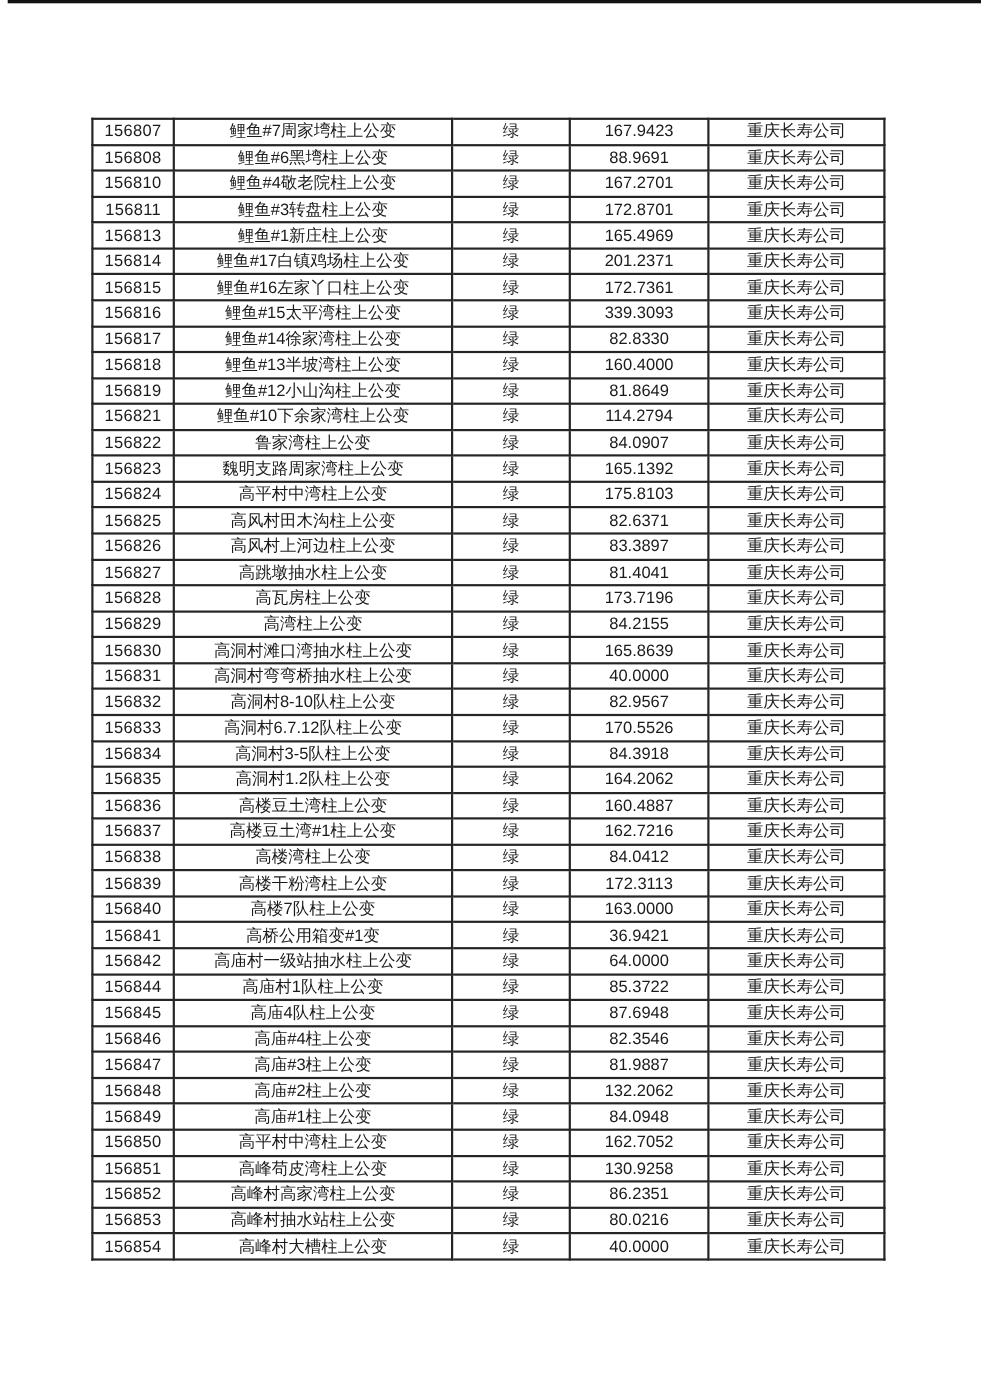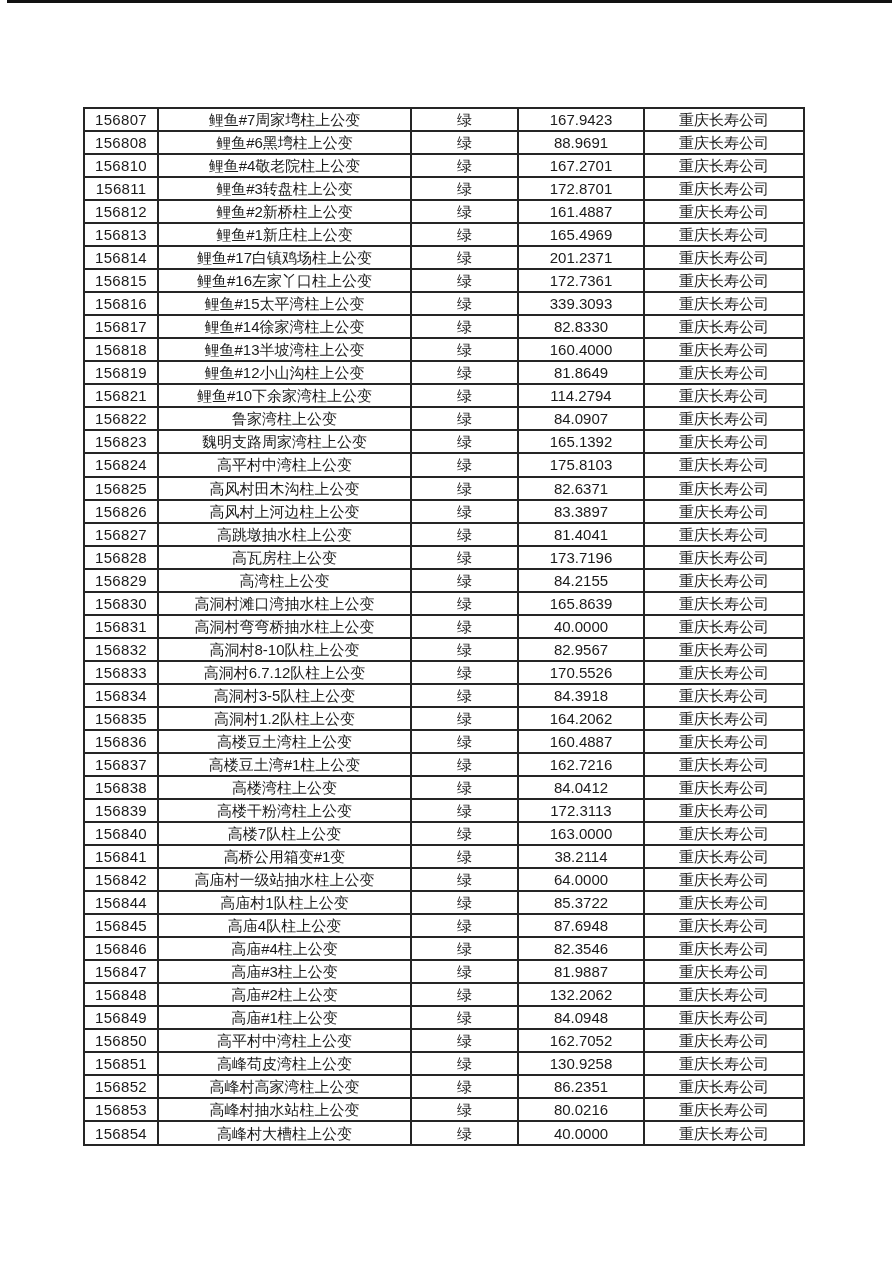--- a/index.html
+++ b/index.html
@@ -83,27 +83,20 @@
       <td class="cell-company">重庆长寿公司</td>
     </tr>
         <tr>
       <td class="cell-id">156811</td>
       <td class="cell-name">鲤鱼#3转盘柱上公变</td>
       <td class="cell-status">绿</td>
       <td class="cell-value">172.8701</td>
       <td class="cell-company">重庆长寿公司</td>
     </tr>
         <tr>
-      <td class="cell-id">156812</td>
-      <td class="cell-name">鲤鱼#2新桥柱上公变</td>
-      <td class="cell-status">绿</td>
-      <td class="cell-value">161.4887</td>
-      <td class="cell-company">重庆长寿公司</td>
-    </tr>
-        <tr>
       <td class="cell-id">156813</td>
       <td class="cell-name">鲤鱼#1新庄柱上公变</td>
       <td class="cell-status">绿</td>
       <td class="cell-value">165.4969</td>
       <td class="cell-company">重庆长寿公司</td>
     </tr>
         <tr>
       <td class="cell-id">156814</td>
       <td class="cell-name">鲤鱼#17白镇鸡场柱上公变</td>
       <td class="cell-status">绿</td>
@@ -282,21 +275,21 @@
       <td class="cell-id">156840</td>
       <td class="cell-name">高楼7队柱上公变</td>
       <td class="cell-status">绿</td>
       <td class="cell-value">163.0000</td>
       <td class="cell-company">重庆长寿公司</td>
     </tr>
         <tr>
       <td class="cell-id">156841</td>
       <td class="cell-name">高桥公用箱变#1变</td>
       <td class="cell-status">绿</td>
-      <td class="cell-value">38.2114</td>
+      <td class="cell-value">36.9421</td>
       <td class="cell-company">重庆长寿公司</td>
     </tr>
         <tr>
       <td class="cell-id">156842</td>
       <td class="cell-name">高庙村一级站抽水柱上公变</td>
       <td class="cell-status">绿</td>
       <td class="cell-value">64.0000</td>
       <td class="cell-company">重庆长寿公司</td>
     </tr>
         <tr>

